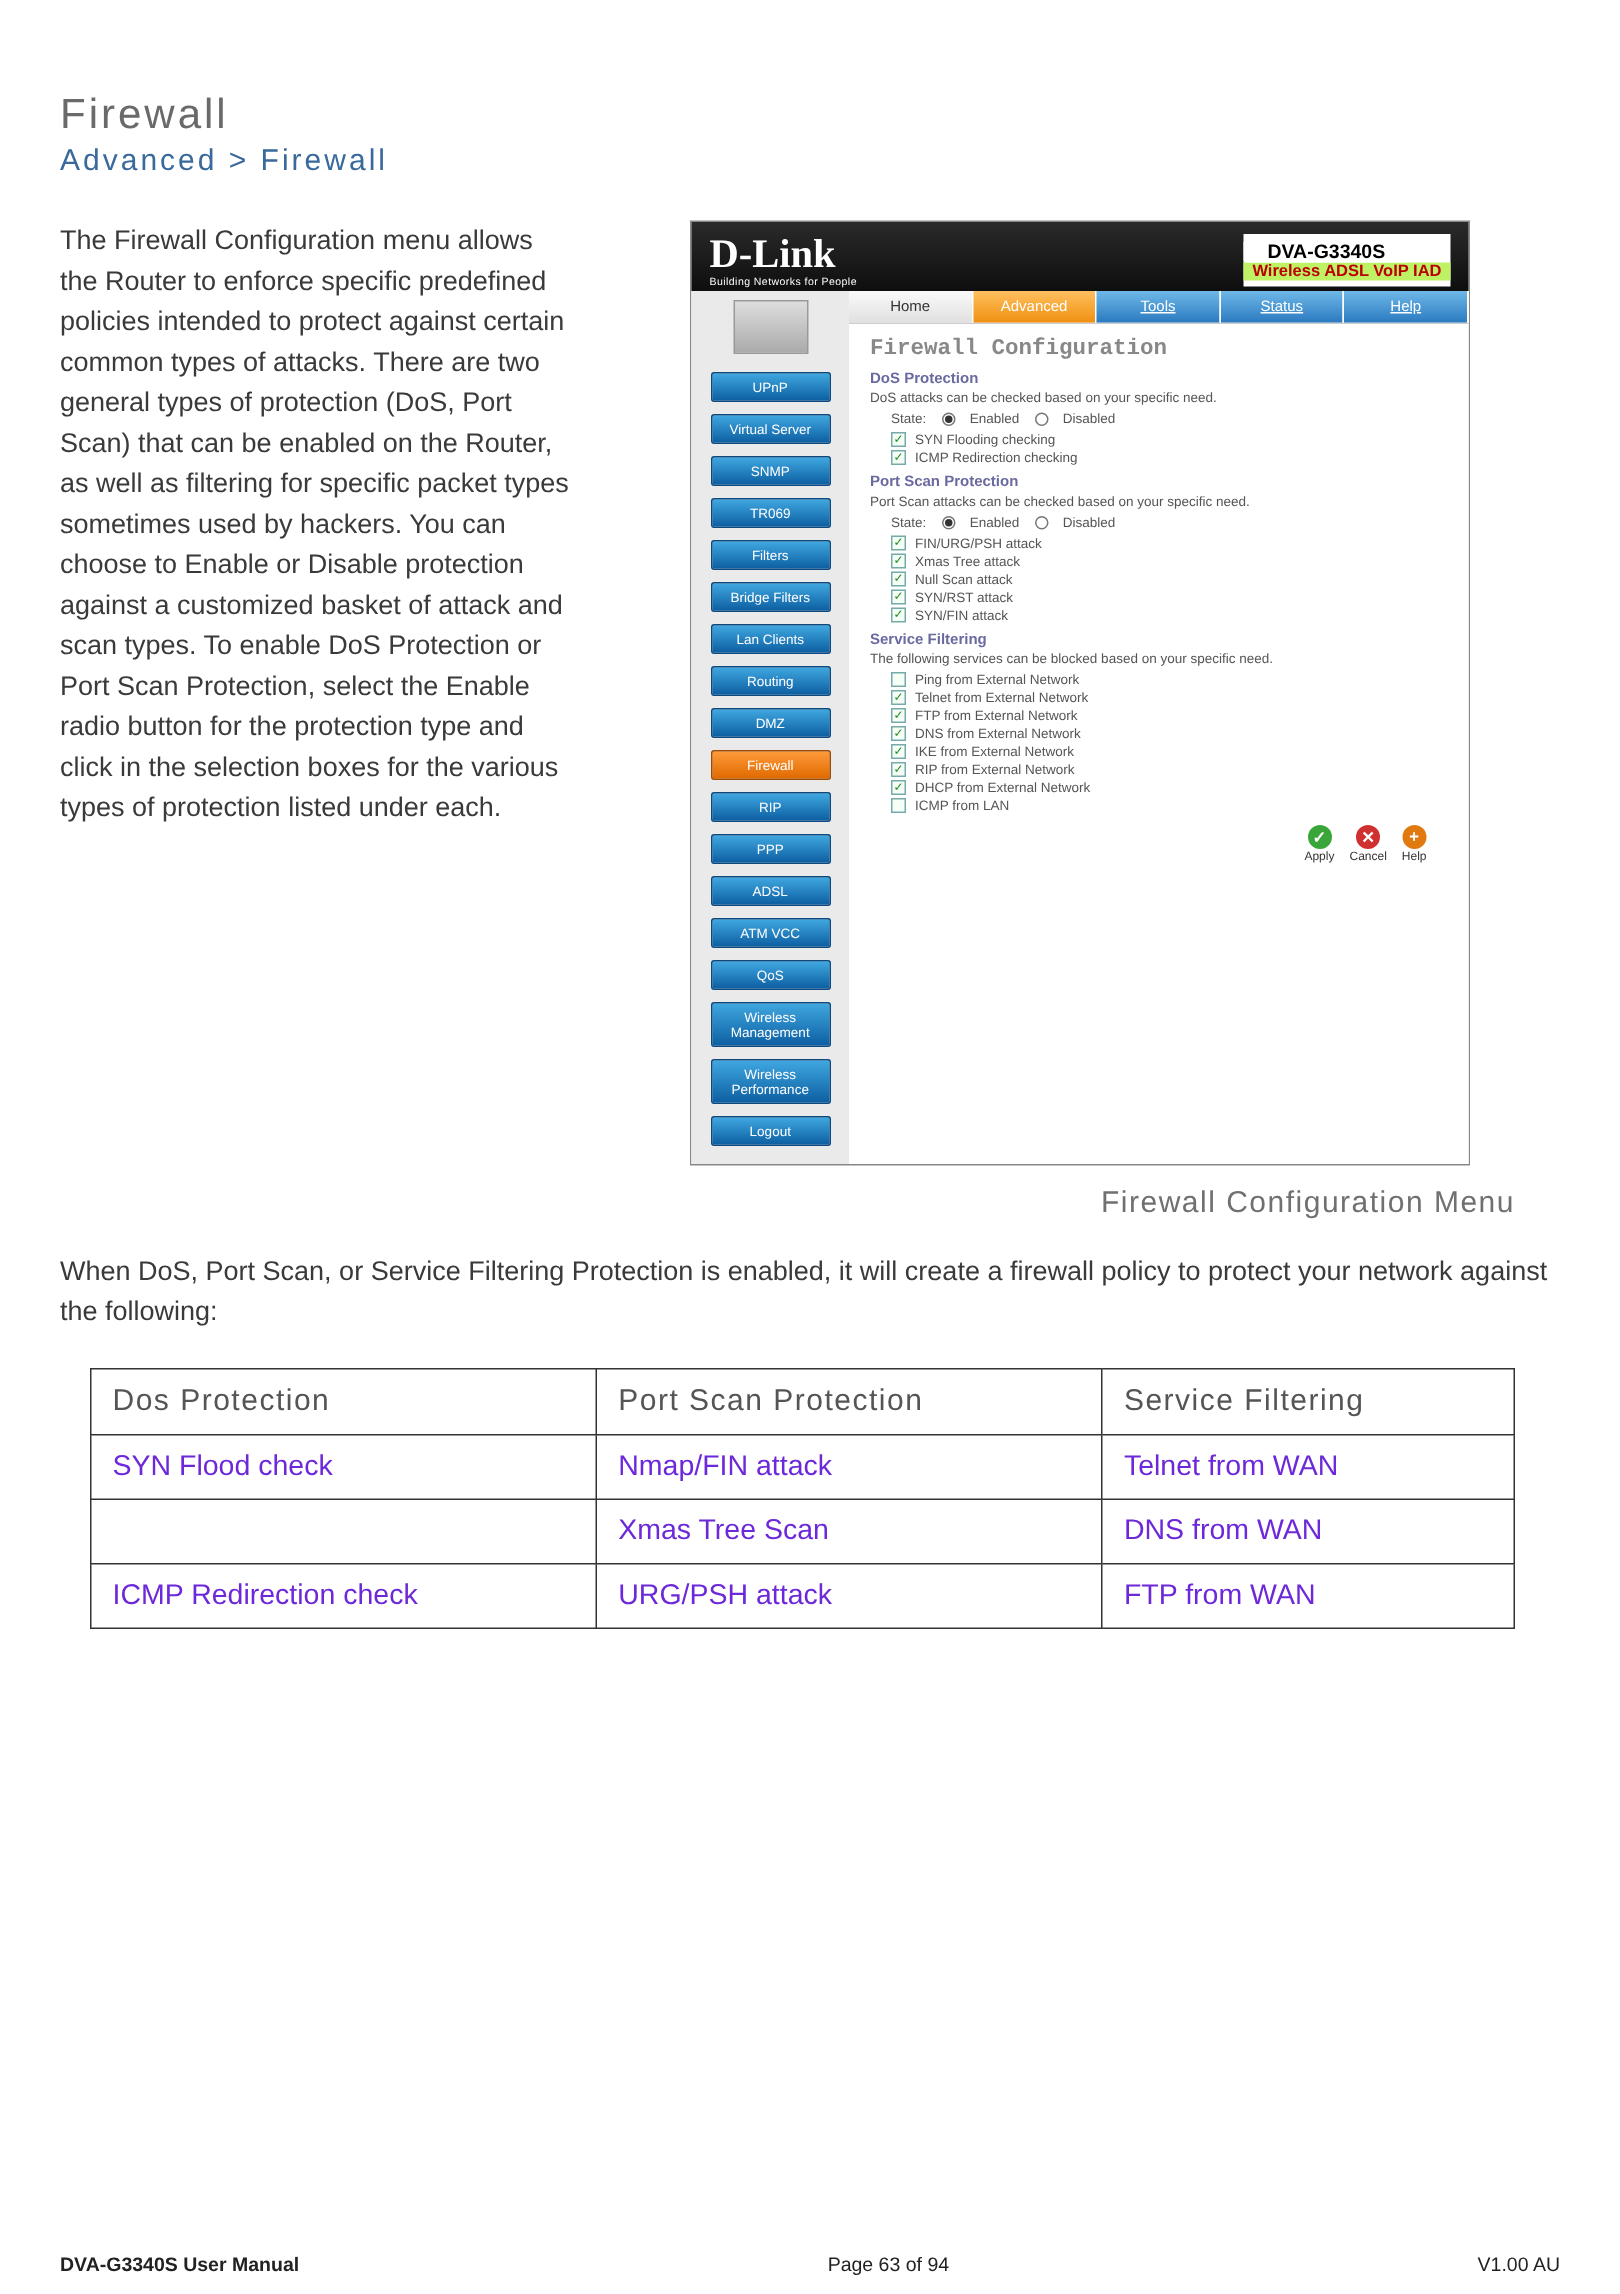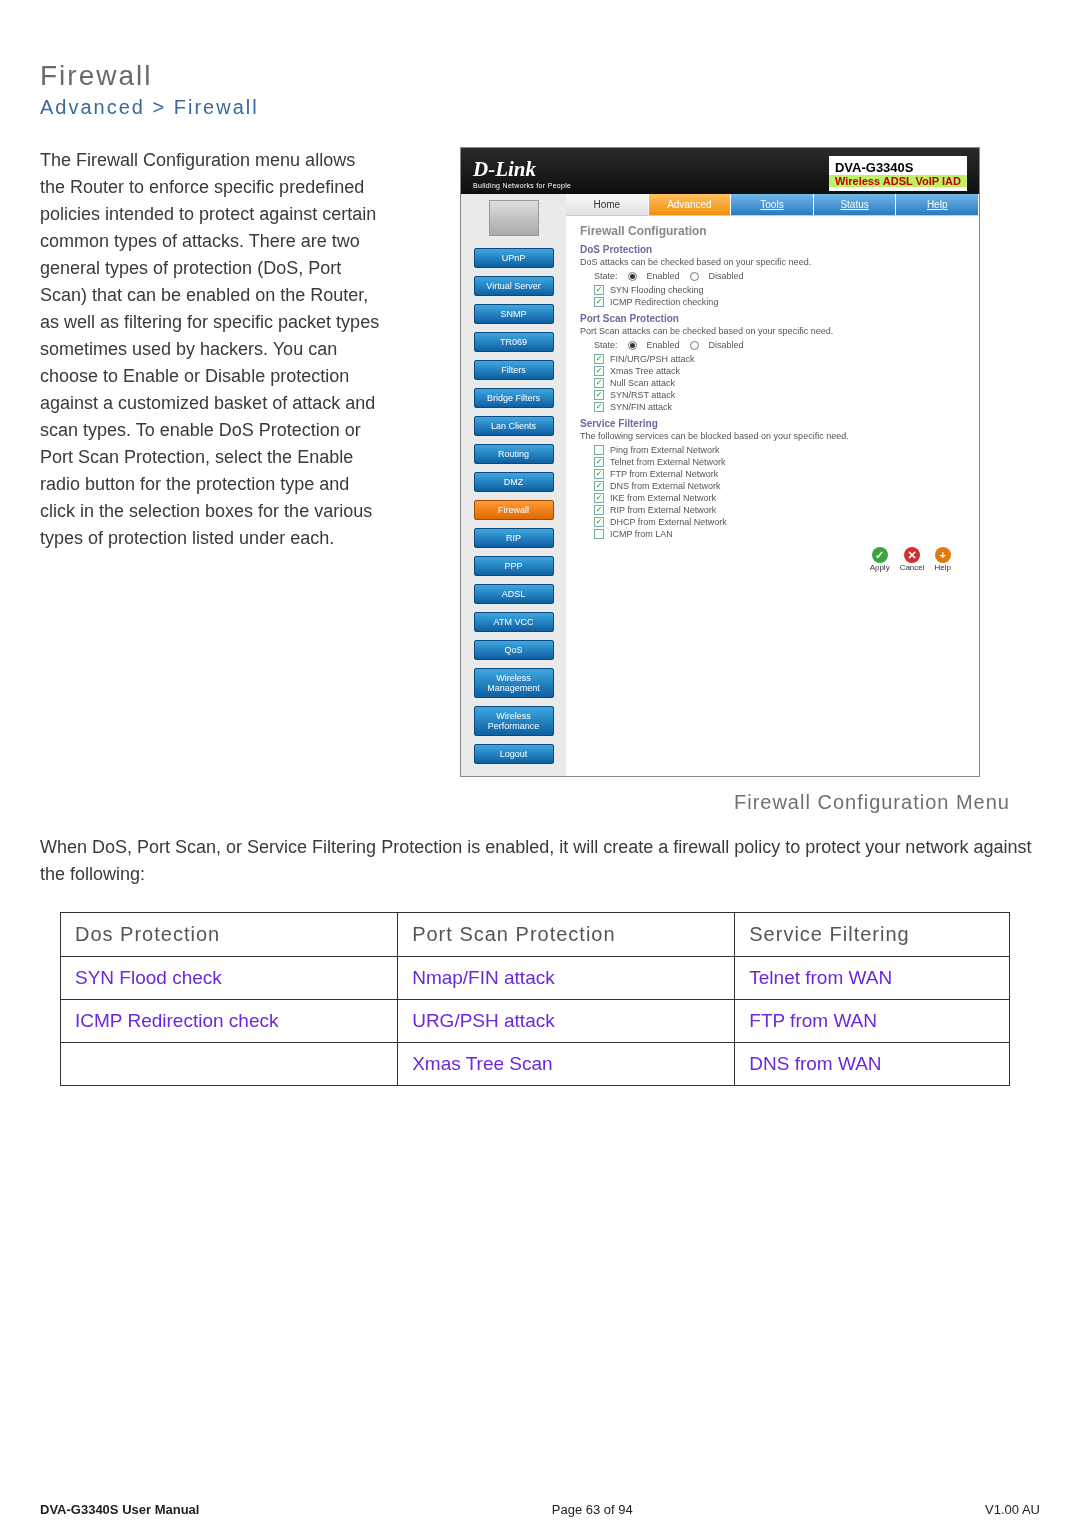--- a/index.html
+++ b/index.html
@@ -52,25 +52,24 @@
     color: #fff;
     padding: 6px 12px 2px 12px;
     display: flex;
     justify-content: space-between;
     align-items: center;
     height: 46px;
   }
   .ss-brand {
     font-family: "Times New Roman", serif;
     font-weight: bold;
-    font-size: 21px;
-    font-style: italic;
+    font-size: 27px;
   }
   .ss-brand-sub { font-size: 7px; display:block; letter-spacing:0.3px; }
-  .ss-model { text-align: right; font-weight: bold; font-size: 13px; color:#000; background:#fff; padding:0 6px; border-radius:2px;}
+  .ss-model { text-align: right; font-weight: bold; font-size: 13px; color:#000; background:#fff; padding:0 16px; border-radius:2px;}
   .ss-model-sub { font-size: 11px; font-weight:bold; color:#b00; display:block; background:#bef264; padding:0 6px;}
   .ss-model-wrap { background:#fff; padding:4px 0;}
   .ss-body {
     display: flex;
     background: #f2f2f2;
   }
   .ss-sidebar {
     width: 105px;
     background: #eaeaea;
     display: flex;
@@ -131,22 +130,23 @@
     text-decoration: none;
   }
   .ss-section {
     padding: 8px 14px 10px 14px;
     font-size: 9px;
     color: #555;
   }
   .ss-section-title {
     color: #888;
     font-weight: bold;
-    font-size: 12px;
+    font-size: 15px;
     margin-bottom: 2px;
+    font-family: Liberation Mono, monospace;
   }
   .ss-sub-title {
     color: #6a6aa0;
     font-weight: bold;
     font-size: 10px;
     margin: 6px 0 2px 0;
   }
   .ss-desc { color:#555; margin-bottom:4px; }
   .ss-row { display:flex; align-items:center; gap:6px; margin:2px 0 2px 14px; }
   .ss-radio { width:9px; height:9px; border:1px solid #777; border-radius:50%; display:inline-block; }
@@ -358,28 +358,28 @@
         <th>Service Filtering</th>
       </tr>
     </thead>
   <tbody id="feat-body">
       <tr>
         <td>SYN Flood check</td>
         <td>Nmap/FIN attack</td>
         <td>Telnet from WAN</td>
       </tr>
       <tr>
+        <td></td>
+        <td>Xmas Tree Scan</td>
+        <td>DNS from WAN</td>
+      </tr>
+      <tr>
         <td>ICMP Redirection check</td>
         <td>URG/PSH attack</td>
         <td>FTP from WAN</td>
-      </tr>
-      <tr>
-        <td></td>
-        <td>Xmas Tree Scan</td>
-        <td>DNS from WAN</td>
       </tr>
     </tbody>
 </table>
 
 <div class="footer">
   <span class="left">DVA-G3340S User Manual</span>
   <span>Page 63 of 94</span>
   <span>V1.00 AU</span>
 </div>
 

